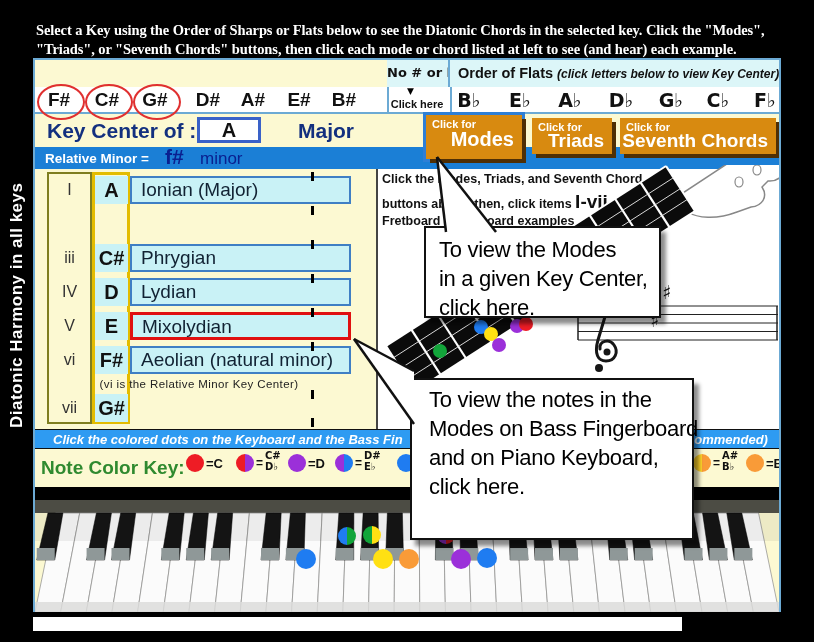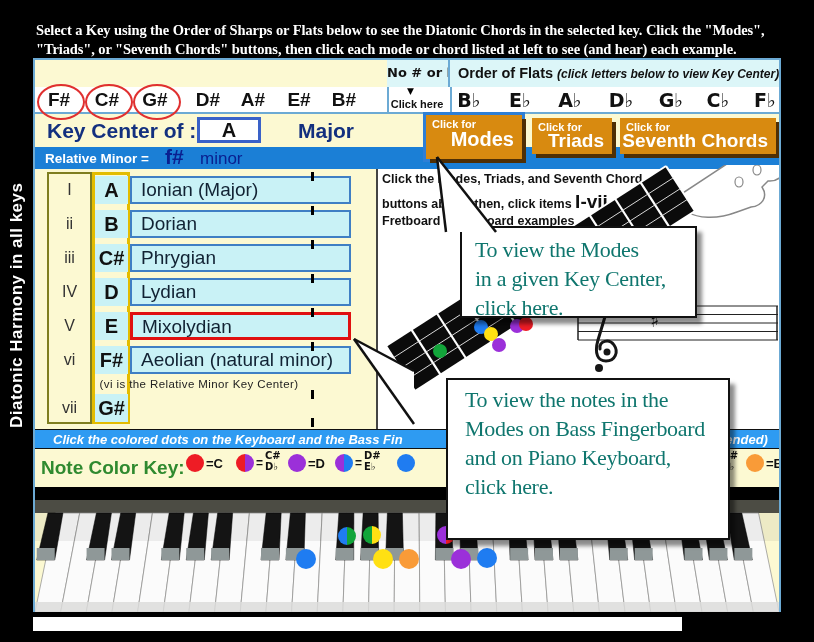--- a/index.html
+++ b/index.html
@@ -85,22 +85,22 @@
   .ckrow{position:absolute;left:0;top:389px;width:744px;height:43px;
          border-bottom:1px solid #B8B878;}
   .cklabel{position:absolute;left:6px;top:8px;font-size:19px;font-weight:bold;color:#2F8A2F;}
   .ck-dot{position:absolute;top:5px;width:18px;height:18px;border-radius:50%;}
   .ck-lab{position:absolute;top:7px;font-size:13px;font-weight:bold;color:#111;white-space:nowrap;}
   .ck-eq{position:absolute;top:7px;font-size:12px;font-weight:bold;color:#111;}
   .ck-stack{position:absolute;top:1px;font-size:10px;line-height:11px;font-weight:bold;color:#111;
          font-family:"DejaVu Sans",sans-serif;white-space:nowrap;}
   
   .bubble{position:absolute;background:#fff;border:2.5px solid #111;box-sizing:border-box;
-          box-shadow:5px 6px 4px rgba(0,0,0,.45);color:#0f766e;
-          font-family:Liberation Serif, serif;z-index:6;margin-left:36px;}
+          box-shadow:5px 6px 4px rgba(0,0,0,.45);color:#000000;
+          font-family:Liberation Sans, sans-serif;z-index:6;}
   .bubble .bl{white-space:nowrap;}
   #bubble1{left:424px;top:226px;width:237px;height:92px;padding:7px 0 0 13px;
            font-size:22px;line-height:29px;letter-spacing:-0.3px;}
   #bubble2{left:410px;top:378px;width:284px;height:162px;padding:5px 0 0 17px;
            font-size:22px;line-height:29px;letter-spacing:-0.3px;}
   .overlay-svg{position:absolute;left:0;top:0;pointer-events:none;}
   #tailsvg{z-index:7;}
   #pianosvg{z-index:4;pointer-events:auto;}
   #fretsvg{z-index:2;}
   .bottomstrip{position:absolute;left:33px;top:617px;width:649px;height:14px;background:#fff;}
@@ -190,25 +190,20 @@
     </div>
     <div class="infol" style="top:154px;">Fretboard &amp; Keyboard examples</div>
 
     <div class="numcol"></div>
     <div class="notecol"></div>
 
     <div class="mrow" style="top:116px;">
       <div class="mnum">I</div>
       <div class="mnote">A</div>
       <div class="mbox">Ionian (Major)</div>
-    </div>
-    <div class="mrow" style="top:150px;">
-      <div class="mnum">ii</div>
-      <div class="mnote">B</div>
-      <div class="mbox">Dorian</div>
     </div>
     <div class="mrow" style="top:184px;">
       <div class="mnum">iii</div>
       <div class="mnote">C#</div>
       <div class="mbox">Phrygian</div>
     </div>
     <div class="mrow" style="top:218px;">
       <div class="mnum">IV</div>
       <div class="mnote">D</div>
       <div class="mbox">Lydian</div>

